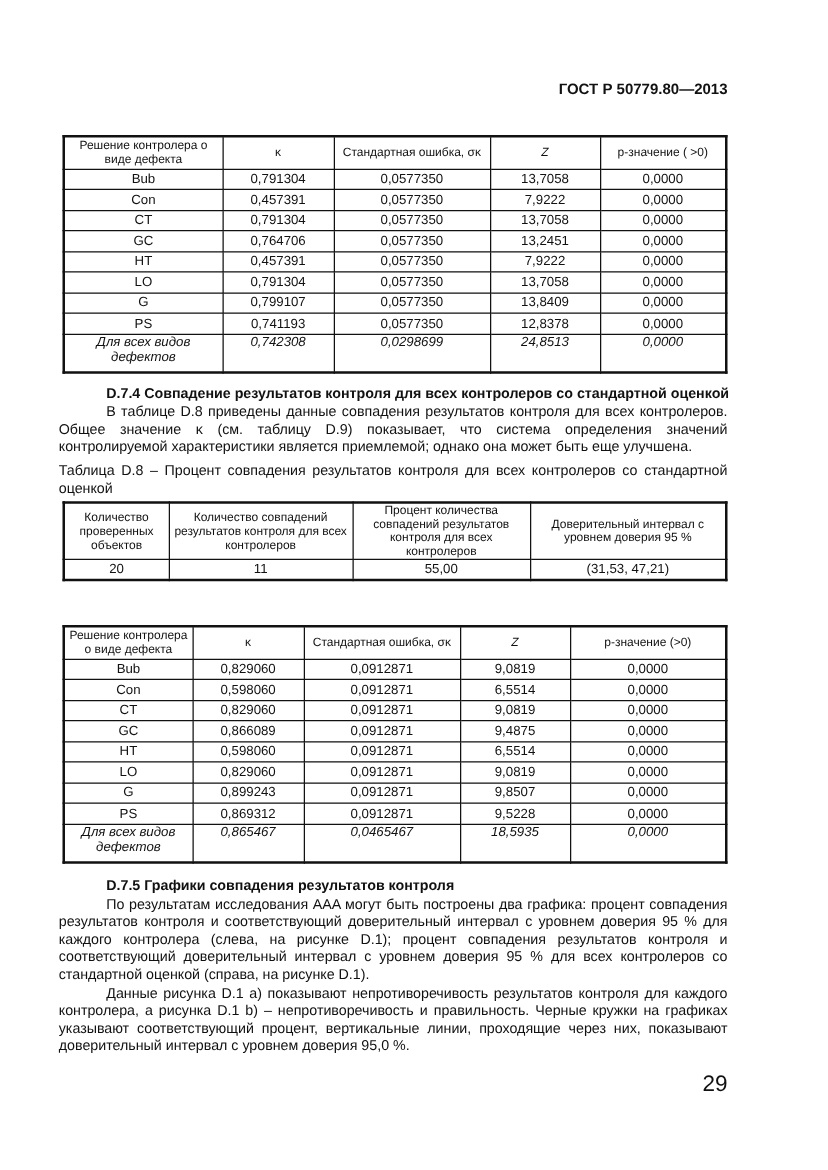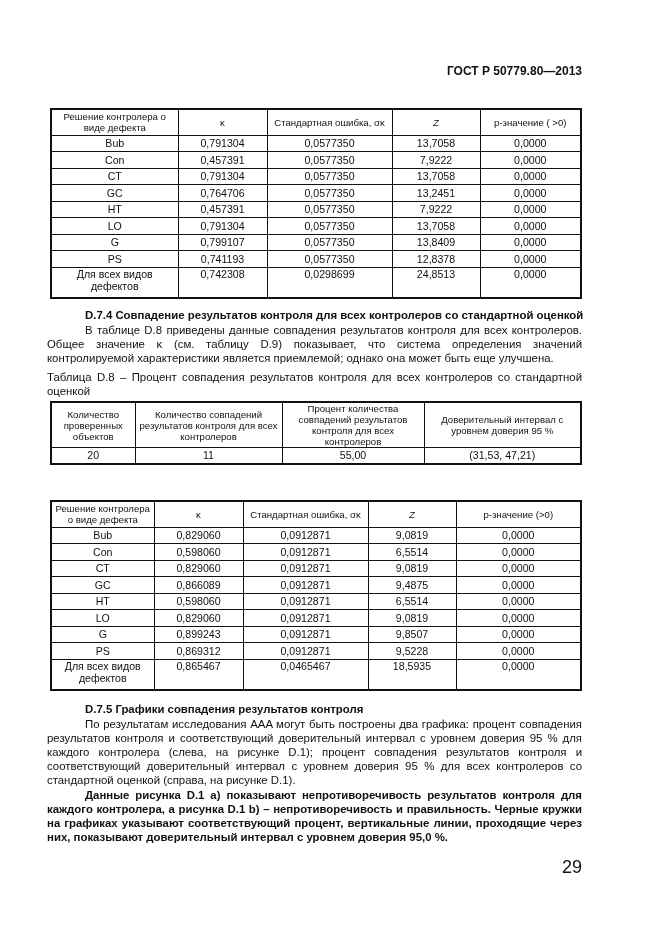--- a/index.html
+++ b/index.html
@@ -5,21 +5,21 @@
   html, body { margin: 0; padding: 0; background: #ffffff; }
   body { width: 662px; height: 936px; position: relative; overflow: hidden;
          font-family: "Liberation Sans", sans-serif; color: #111; font-size: 11.4px; }
   .page { position: absolute; left: 0; top: 0; width: 662px; height: 936px; }
   .header { position: absolute; top: 64px; right: 80px; font-weight: bold; font-size: 12px; }
   .caption { position: absolute; left: 47px; width: 535px; font-size: 11.4px; line-height: 14px; }
   table { position: absolute; border-collapse: collapse; font-size: 10.6px; }
   td, th { border: 1px solid #111; text-align: center; padding: 0 2px; font-weight: normal; }
   table.outer { border: 2px solid #111; }
   .hdr { font-size: 9.6px; line-height: 11px; }
-  .multi td { vertical-align: top; }
+  .multi td { vertical-align: top; font-style: italic; }
   .para { position: absolute; left: 47px; width: 535px; font-size: 11.4px; line-height: 14.1px; text-align: justify; }
   .indent { text-indent: 38px; }
   .sec-title { position: absolute; left: 85px; font-weight: bold; font-size: 11.4px; }
   .pagenum { position: absolute; right: 80px; top: 857px; font-size: 18px; }
   .ital { font-style: italic; }
 </style>
 </head>
 <body>
 
 <div class="page">
@@ -218,16 +218,16 @@
           <td>0,865467</td>
           <td>0,0465467</td>
           <td>18,5935</td>
           <td>0,0000</td>
         </tr>
       </tbody>
   </table>
 
   <div class="sec-title" style="top:703px;">D.7.5 Графики совпадения результатов контроля</div>
   <div class="para indent" style="top:717px;">По результатам исследования AAA могут быть построены два графика: процент совпадения результатов контроля и соответствующий доверительный интервал с уровнем доверия 95 % для каждого контролера (слева, на рисунке D.1); процент совпадения результатов контроля и соответствующий доверительный интервал с уровнем доверия 95 % для всех контролеров со стандартной оценкой (справа, на рисунке D.1).</div>
-  <div class="para indent" style="top:788px;font-weight:bold;">Данные рисунка D.1 a) показывают непротиворечивость результатов контроля для каждого контролера, а рисунка D.1 b) – непротиворечивость и правильность. Черные кружки на графиках указывают соответствующий процент, вертикальные линии, проходящие через них, показывают доверительный интервал с уровнем доверия 95,0 %.</div>
+  <div class="para indent" style="top:788px;">Данные рисунка D.1 a) показывают непротиворечивость результатов контроля для каждого контролера, а рисунка D.1 b) – непротиворечивость и правильность. Черные кружки на графиках указывают соответствующий процент, вертикальные линии, проходящие через них, показывают доверительный интервал с уровнем доверия 95,0 %.</div>
 
   <div class="pagenum">29</div>
 </div>
 
 </body></html>

